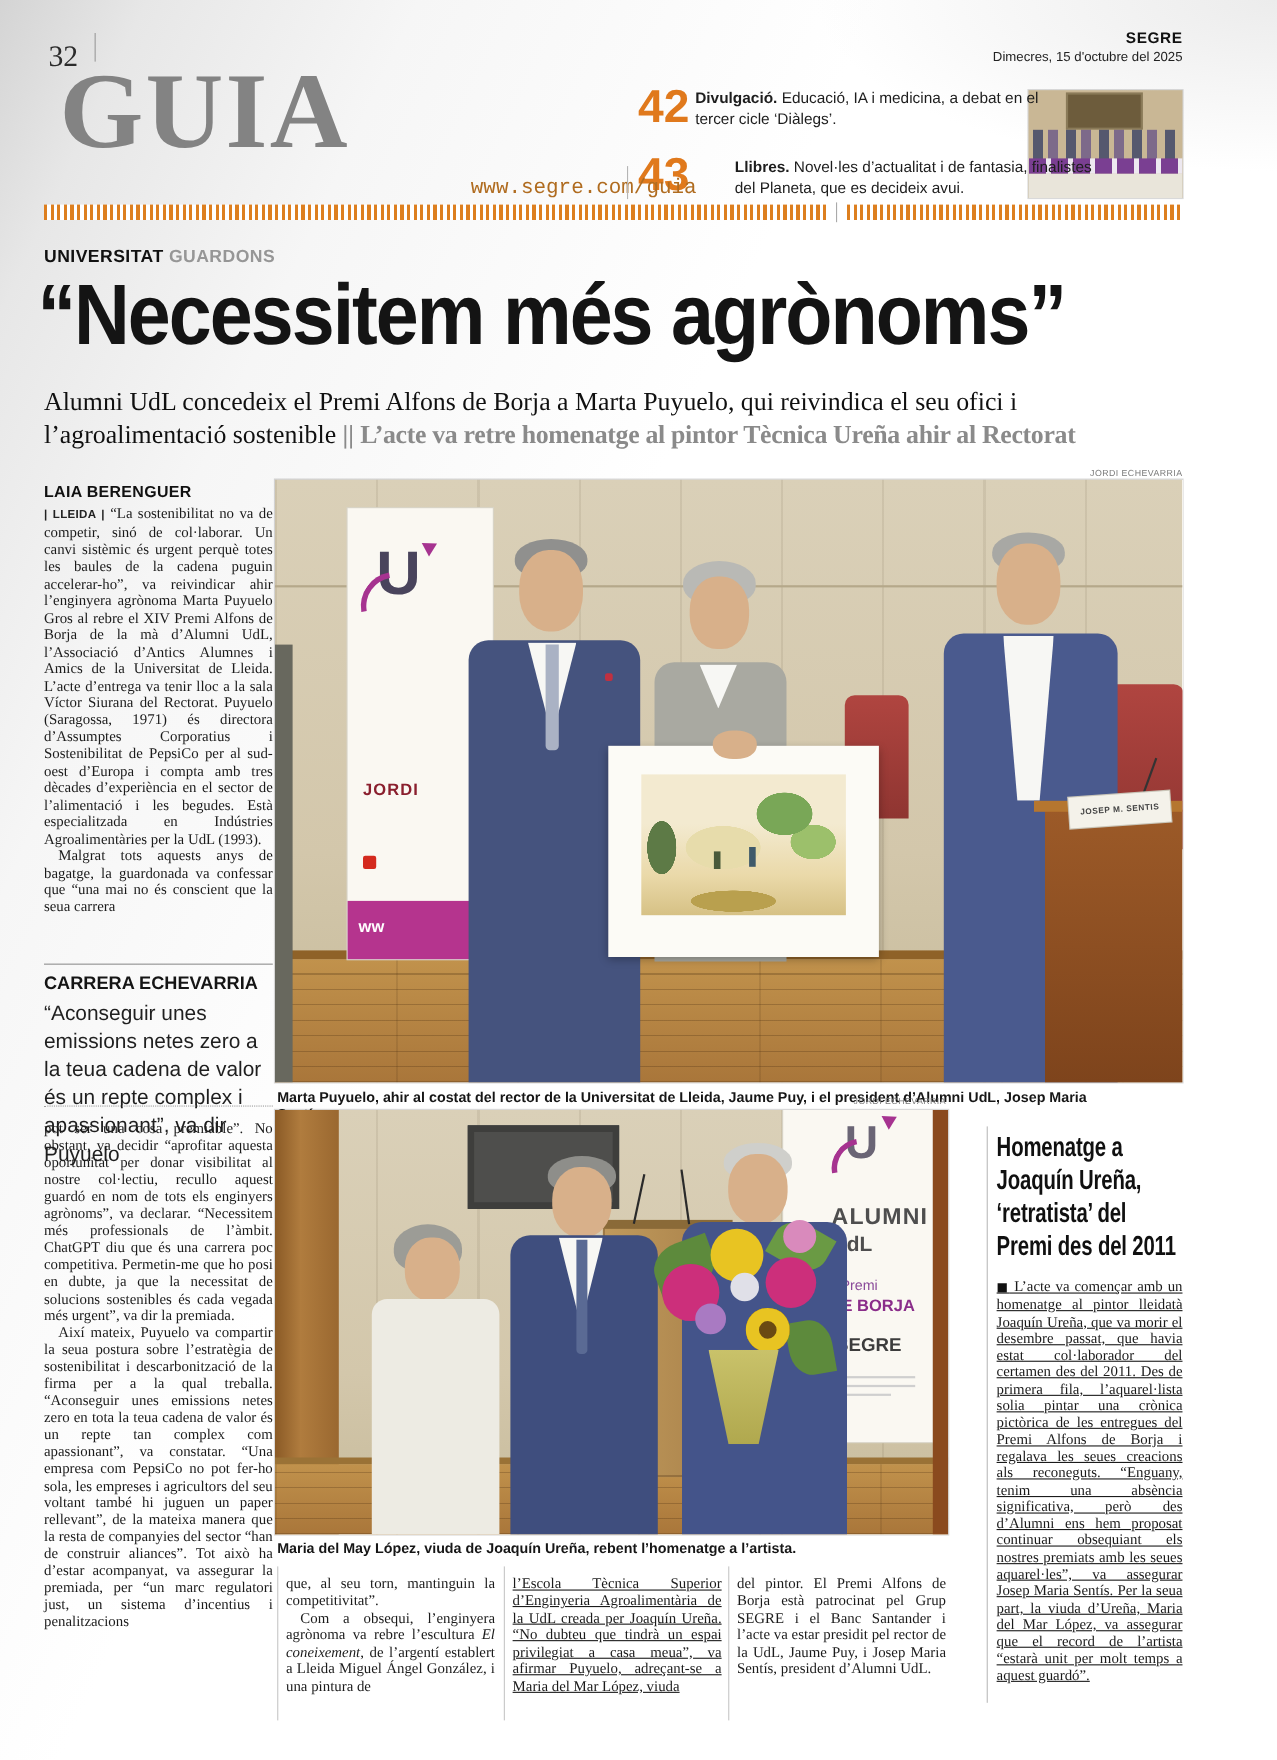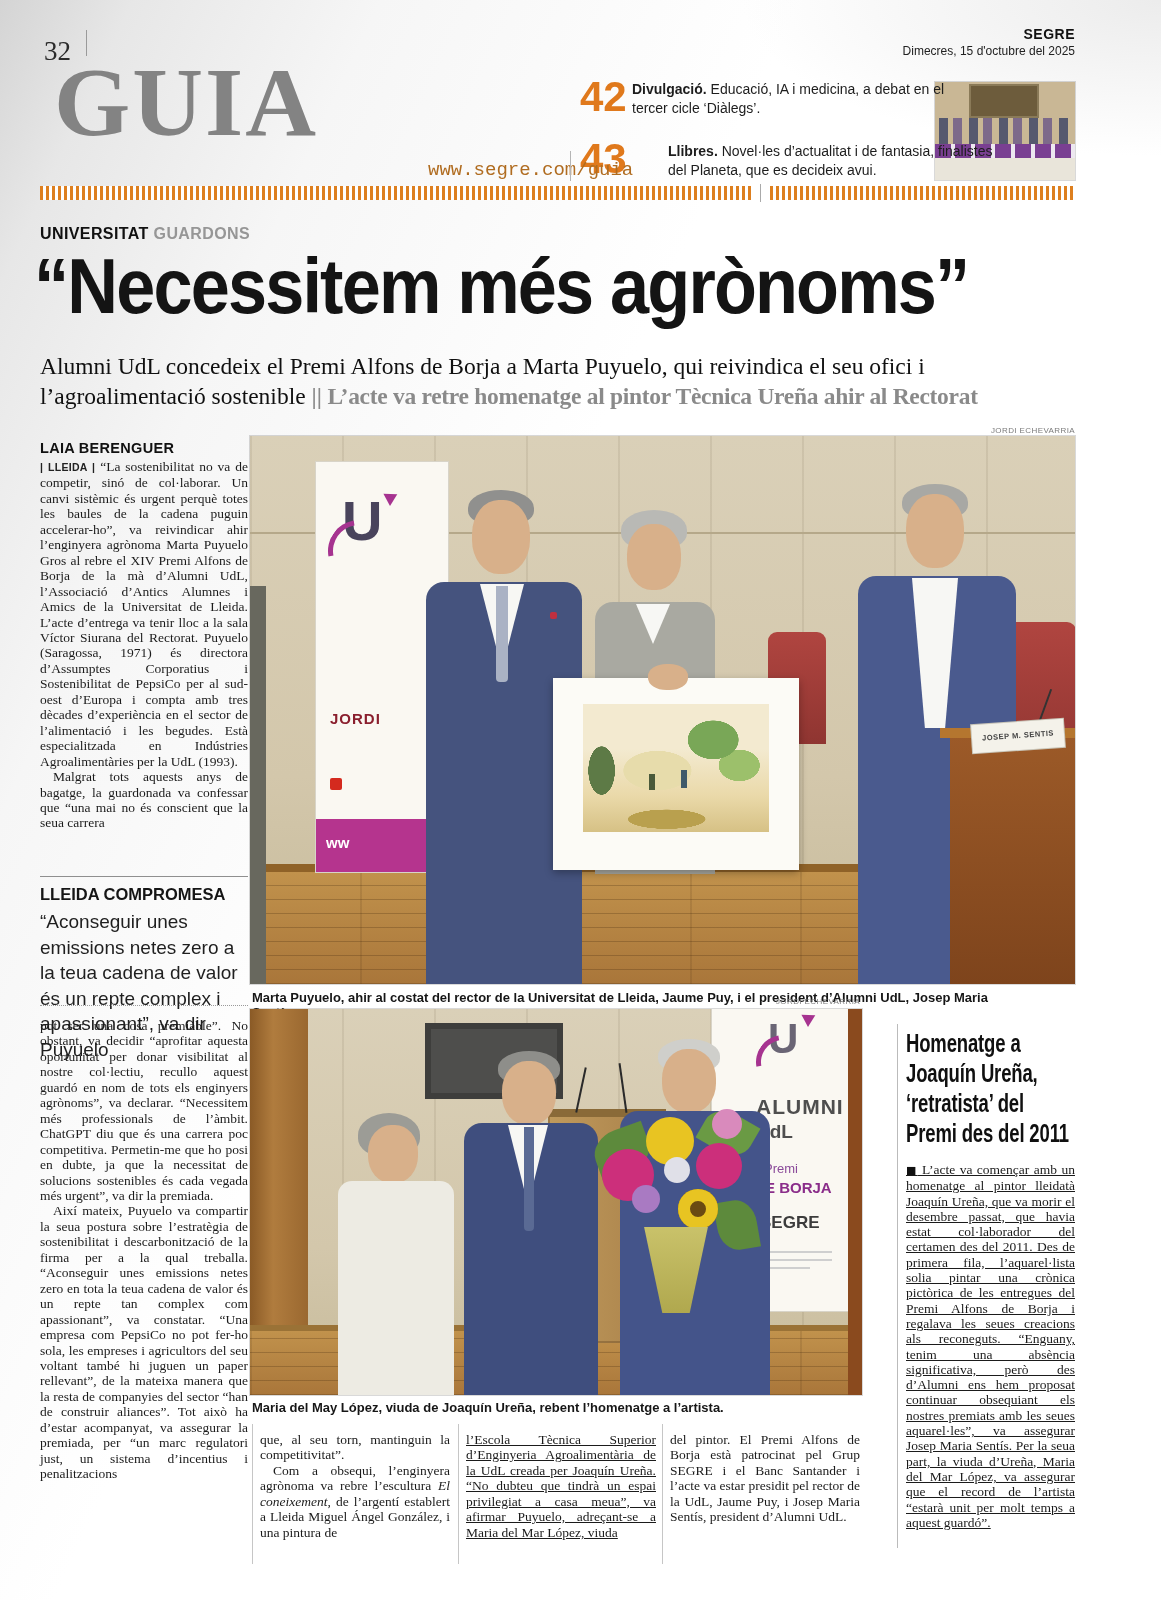--- a/index.html
+++ b/index.html
@@ -131,21 +131,21 @@
     <span>Alumni UdL concedeix el Premi Alfons de Borja a Marta Puyuelo, qui reivindica el seu ofici i l’agroalimentació sostenible </span><span class="sep">||</span><span class="gray"> L’acte va retre homenatge al pintor Tècnica Ureña ahir al Rectorat</span>
   </div>
 
   <div class="abs byline">LAIA BERENGUER</div>
   <div class="abs bt" style="left:40px;top:459px;width:208px;height:412px;">
     <p><span class="loc">| LLEIDA |</span><span> “La sostenibilitat no va de competir, sinó de col·laborar. Un canvi sistèmic és urgent perquè totes les baules de la cadena puguin accelerar-ho”, va reivindicar ahir l’enginyera agrònoma Marta Puyuelo Gros al rebre el XIV Premi Alfons de Borja de la mà d’Alumni UdL, l’Associació d’Antics Alumnes i Amics de la Universitat de Lleida. L’acte d’entrega va tenir lloc a la sala Víctor Siurana del Rectorat. Puyuelo (Saragossa, 1971) és directora d’Assumptes Corporatius i Sostenibilitat de PepsiCo per al sud-oest d’Europa i compta amb tres dècades d’experiència en el sector de l’alimentació i les begudes. Està especialitzada en Indústries Agroalimentàries per la UdL (1993).</span></p>
     <p>Malgrat tots aquests anys de bagatge, la guardonada va confessar que “una mai no és conscient que la seua carrera</p>
   </div>
 
   <div class="abs qrule"></div>
-  <div class="abs qtitle">LLEIDA COMPROMESA</div>
+  <div class="abs qtitle">CARRERA ECHEVARRIA</div>
   <div class="abs qtext">“Aconseguir unes emissions netes zero a la teua cadena de valor és un repte complex i apassionant”, va dir Puyuelo</div>
   <div class="abs dotrule"></div>
 
   <div class="abs bt" style="left:40px;top:1018px;width:208px;height:530px;">
     <p>pot ser una cosa premiable”. No obstant, va decidir “aprofitar aquesta oportunitat per donar visibilitat al nostre col·lectiu, recullo aquest guardó en nom de tots els enginyers agrònoms”, va declarar. “Necessitem més professionals de l’àmbit. ChatGPT diu que és una carrera poc competitiva. Permetin-me que ho posi en dubte, ja que la necessitat de solucions sostenibles és cada vegada més urgent”, va dir la premiada.</p>
     <p>Així mateix, Puyuelo va compartir la seua postura sobre l’estratègia de sostenibilitat i descarbonització de la firma per a la qual treballa. “Aconseguir unes emissions netes zero en tota la teua cadena de valor és un repte tan complex com apassionant”, va constatar. “Una empresa com PepsiCo no pot fer-ho sola, les empreses i agricultors del seu voltant també hi juguen un paper rellevant”, de la mateixa manera que la resta de companyies del sector “han de construir aliances”. Tot això ha d’estar acompanyat, va assegurar la premiada, per “un marc regulatori just, un sistema d’incentius i penalitzacions</p>
   </div>
 
   <div class="abs credit" style="left:875px;top:426px;width:200px;">JORDI ECHEVARRIA</div>
   <div class="abs photo" style="left:250px;top:436px;width:825px;height:548px;">

